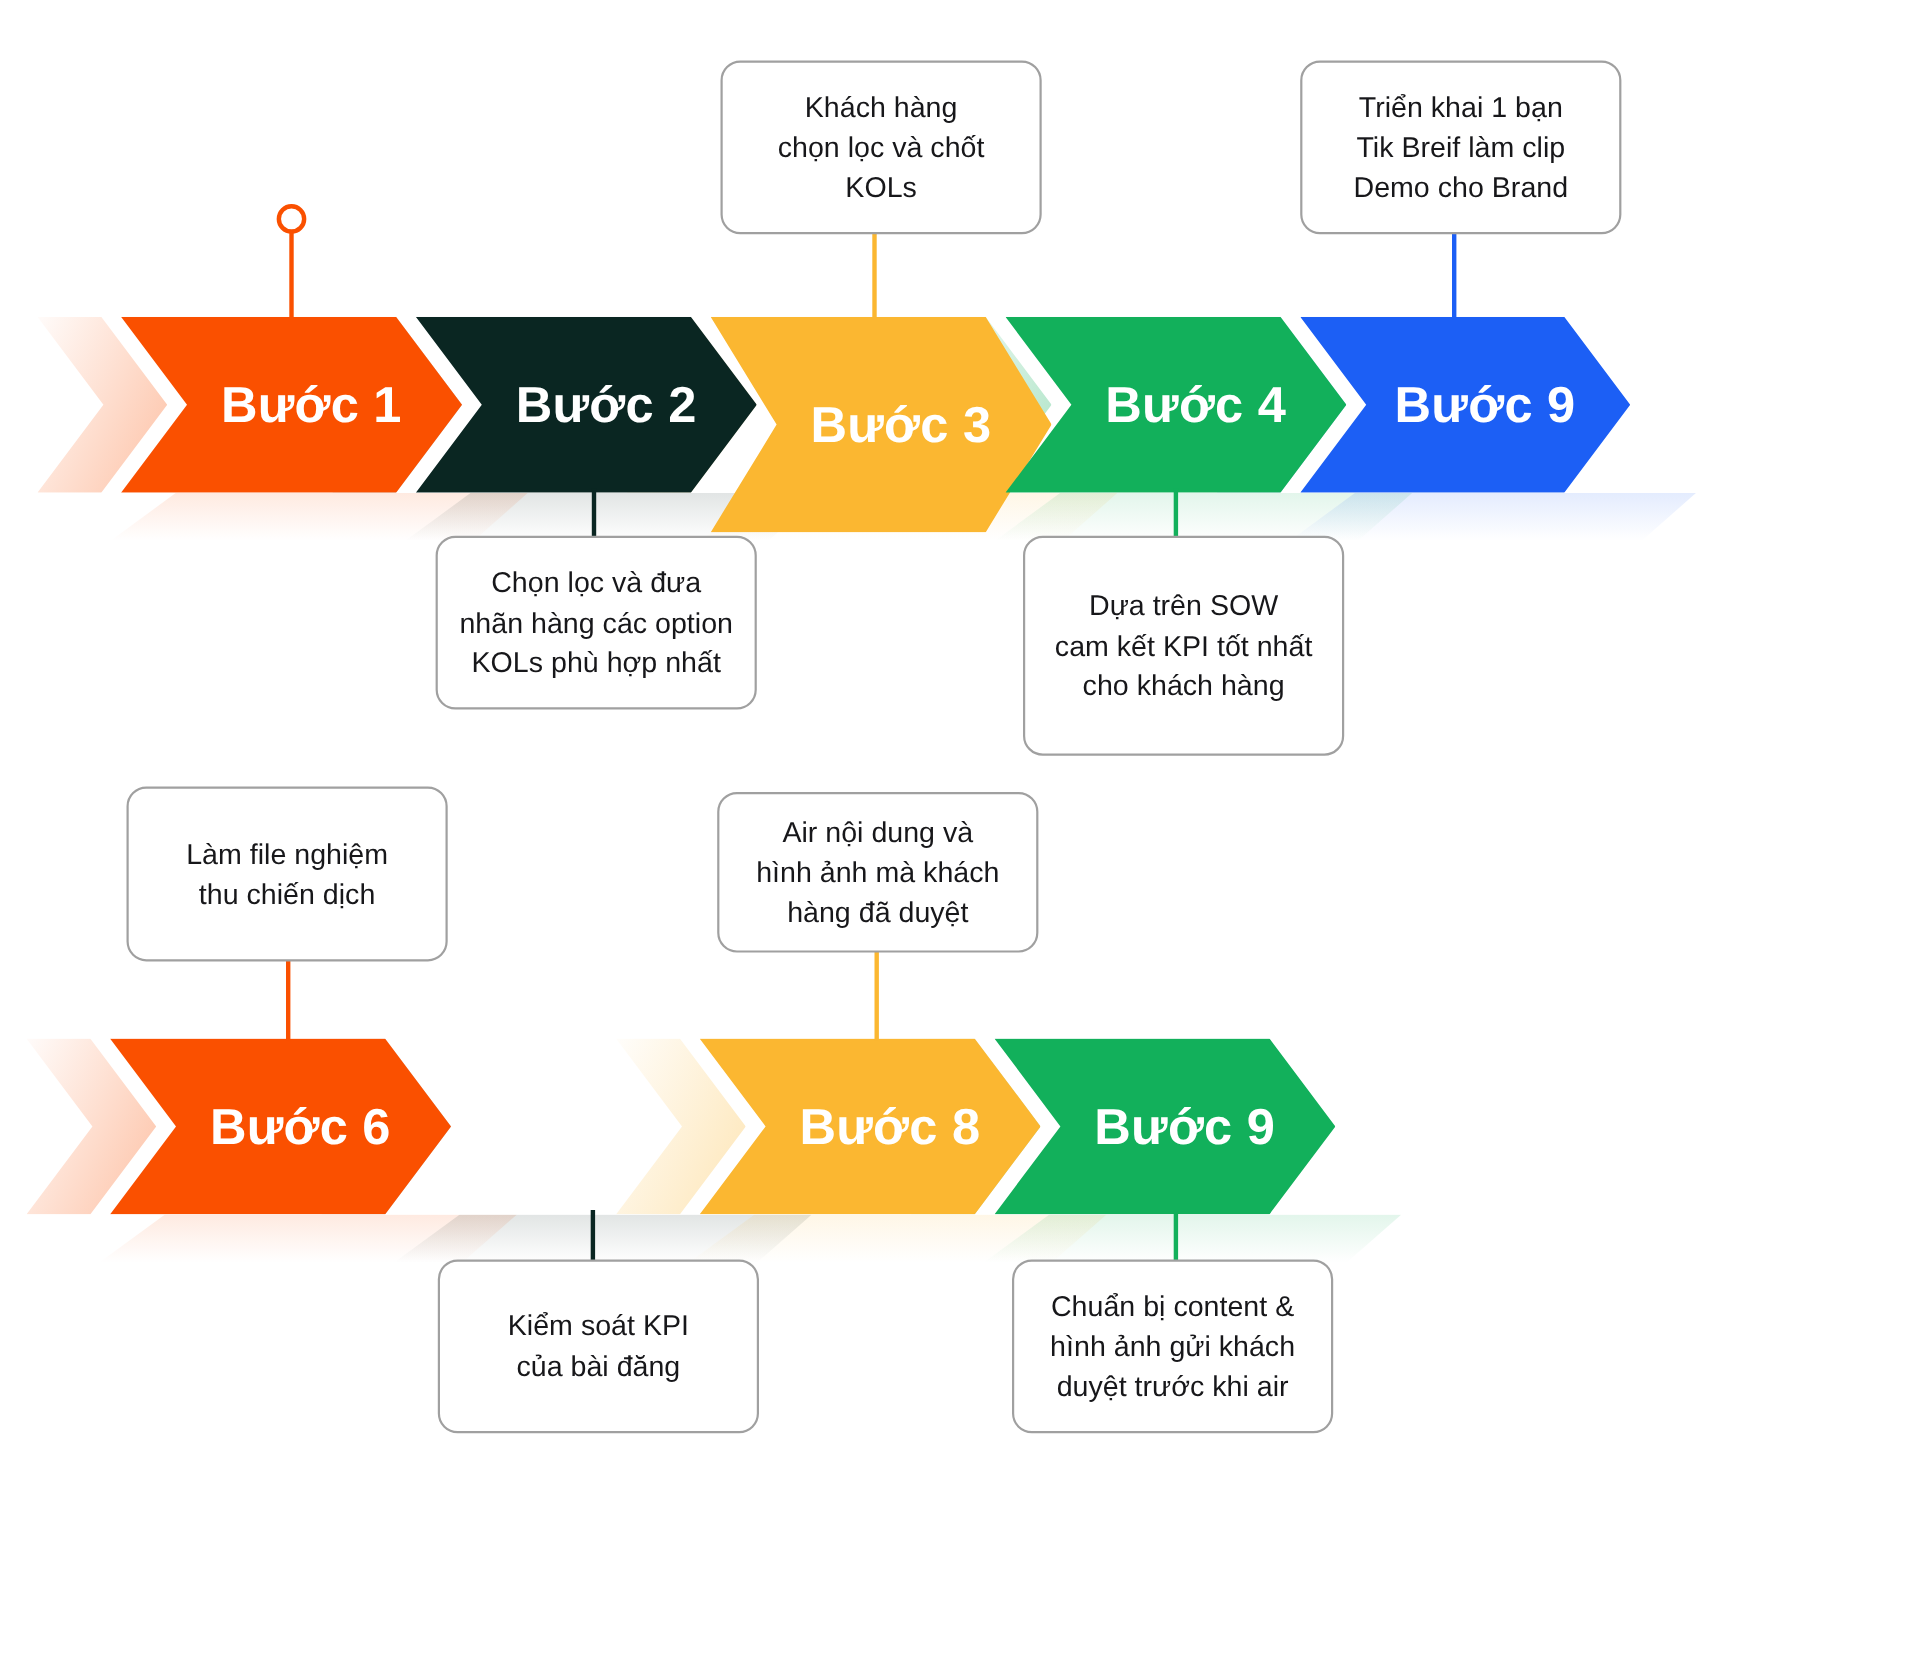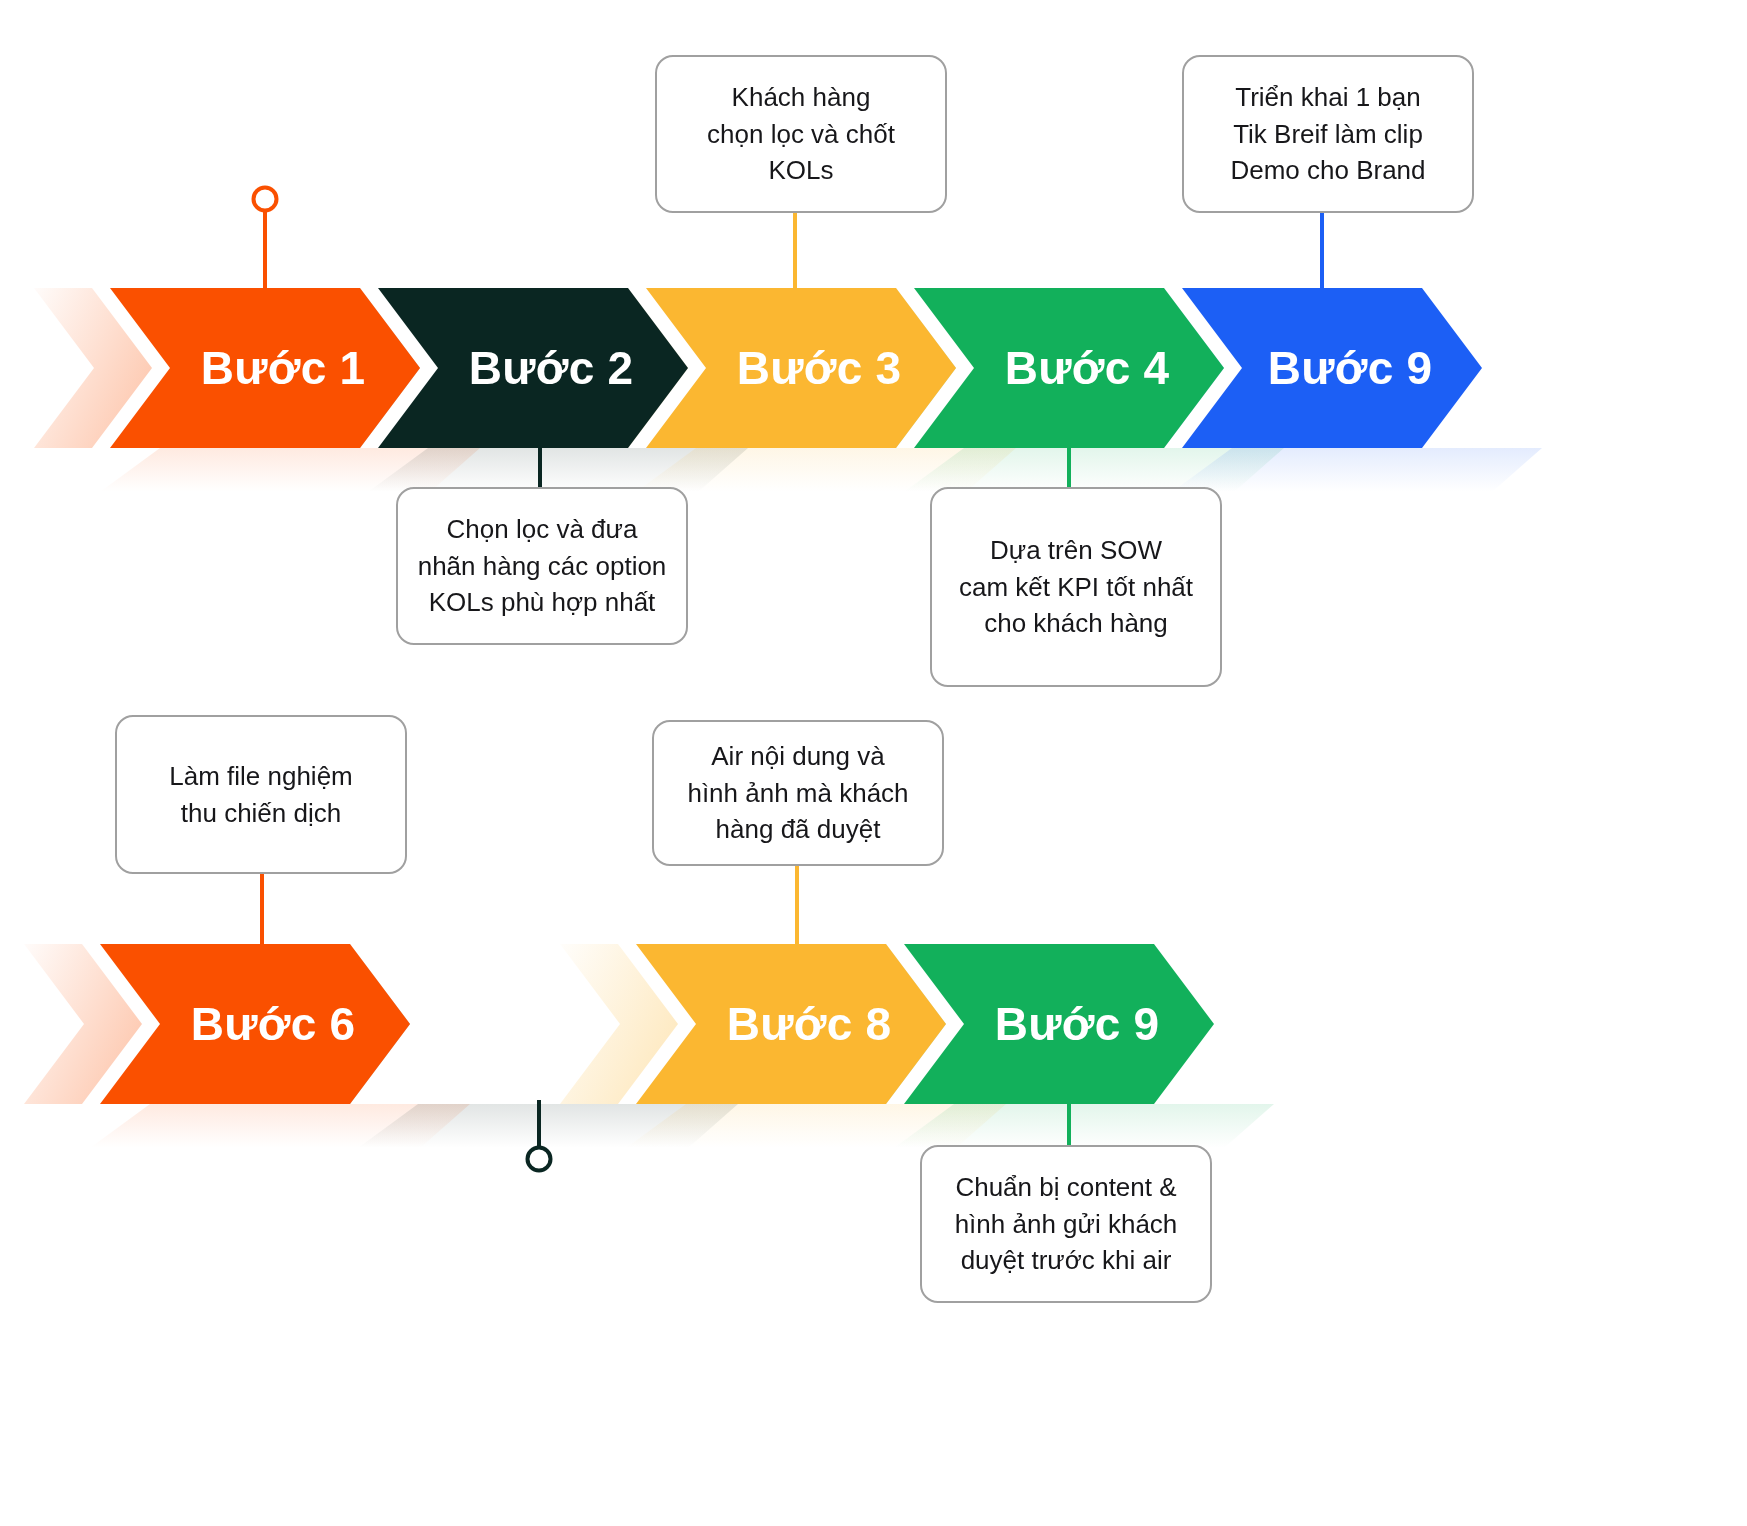--- a/index.html
+++ b/index.html
@@ -87,21 +87,21 @@
       <div class="label">Bước 1</div>
     </div>
     <div class="underband" style="left: 368px; top: 448px; width: 380px; background: linear-gradient(rgba(10, 38, 34, 0.3) 0%, rgba(10, 38, 34, 0) 100%); clip-path: polygon(60px 0px, 100% 0px, calc(100% - 50px) 100%, 0px 100%);"></div>
     <div class="ghost" style="left: 302px; top: 288px; height: 160px; background: linear-gradient(115deg, rgba(10, 38, 34, 0.02) 0%, rgba(10, 38, 34, 0.3) 85%);"></div>
     <div class="chev" style="left: 378px; top: 288px; width: 310px; height: 160px;">
       <div class="body" style="background: rgb(10, 38, 34);"></div>
       <div class="label">Bước 2</div>
     </div>
     <div class="underband" style="left: 636px; top: 448px; width: 380px; background: linear-gradient(rgba(251, 183, 49, 0.3) 0%, rgba(251, 183, 49, 0) 100%); clip-path: polygon(60px 0px, 100% 0px, calc(100% - 50px) 100%, 0px 100%);"></div>
     <div class="ghost" style="left: 570px; top: 288px; height: 160px; background: linear-gradient(115deg, rgba(251, 183, 49, 0.02) 0%, rgba(251, 183, 49, 0.3) 85%);"></div>
-    <div class="chev" style="left: 646px; top: 288px; width: 310px; height: 160px;">
+    <div class="chev" style="left: 646px; top: 288px; width: 310px; height: 196px;">
       <div class="body" style="background: rgb(251, 183, 49);"></div>
       <div class="label">Bước 3</div>
     </div>
     <div class="underband" style="left: 904px; top: 448px; width: 380px; background: linear-gradient(rgba(18, 176, 91, 0.3) 0%, rgba(18, 176, 91, 0) 100%); clip-path: polygon(60px 0px, 100% 0px, calc(100% - 50px) 100%, 0px 100%);"></div>
     <div class="ghost" style="left: 838px; top: 288px; height: 160px; background: linear-gradient(115deg, rgba(18, 176, 91, 0.02) 0%, rgba(18, 176, 91, 0.3) 85%);"></div>
     <div class="chev" style="left: 914px; top: 288px; width: 310px; height: 160px;">
       <div class="body" style="background: rgb(18, 176, 91);"></div>
       <div class="label">Bước 4</div>
     </div>
     <div class="underband" style="left: 1172px; top: 448px; width: 370px; background: linear-gradient(rgba(28, 95, 245, 0.3) 0%, rgba(28, 95, 245, 0) 100%); clip-path: polygon(60px 0px, 100% 0px, calc(100% - 50px) 100%, 0px 100%);"></div>
@@ -181,20 +181,26 @@
     <div class="callout" style="left: 115px; top: 715px; width: 292px; height: 159px;">
       <div>
         <span>Làm file nghiệm</span>
         <span>thu chiến dịch</span>
       </div>
     </div>
     <div class="conn up2" style="color: rgb(250, 80, 0); position: absolute; left: 242px; width: 40px; top: 847px; height: 99px;">
       <div class="line" style="background: rgb(250, 80, 0);"></div>
       <div class="dot" style="top: 0px; transform: translate(-50%, -50%);"></div>
     </div>
+    <div class="callout" style="left: 398px; top: 1145px; width: 292px; height: 158px;">
+      <div>
+        <span>Kiểm soát KPI</span>
+        <span>của bài đăng</span>
+      </div>
+    </div>
     <div class="conn up" style="color: rgb(10, 38, 34); position: absolute; left: 519px; width: 40px; top: 1100px; height: 59px;">
       <div class="line" style="background: rgb(10, 38, 34);"></div>
       <div class="dot" style="bottom: 0px; transform: translate(-50%, 50%);"></div>
     </div>
     <div class="callout" style="left: 652px; top: 720px; width: 292px; height: 146px;">
       <div>
         <span>Air nội dung và</span>
         <span>hình ảnh mà khách</span>
         <span>hàng đã duyệt</span>
       </div>

